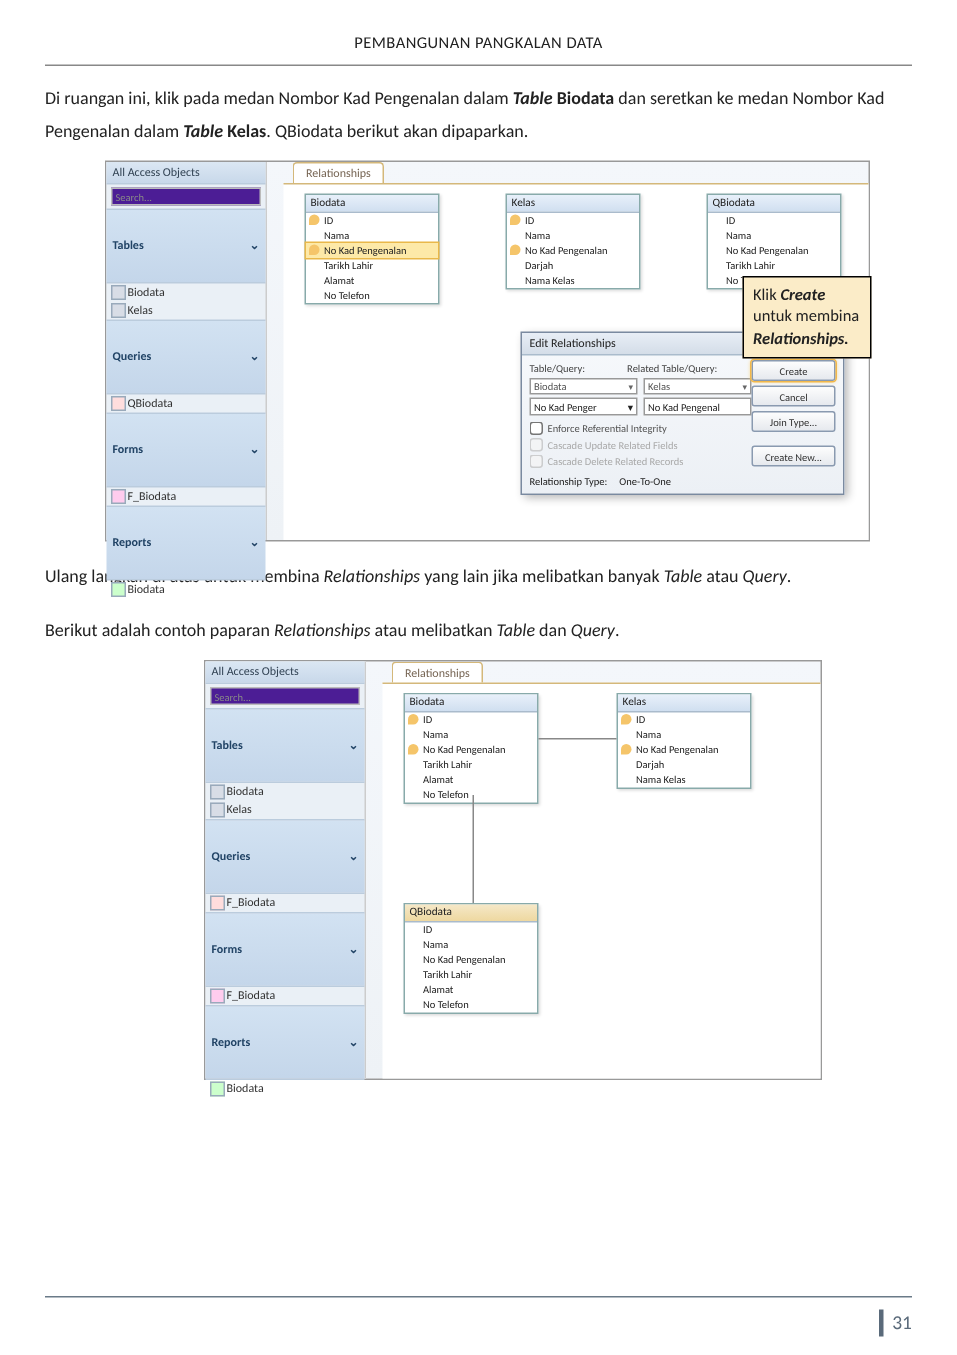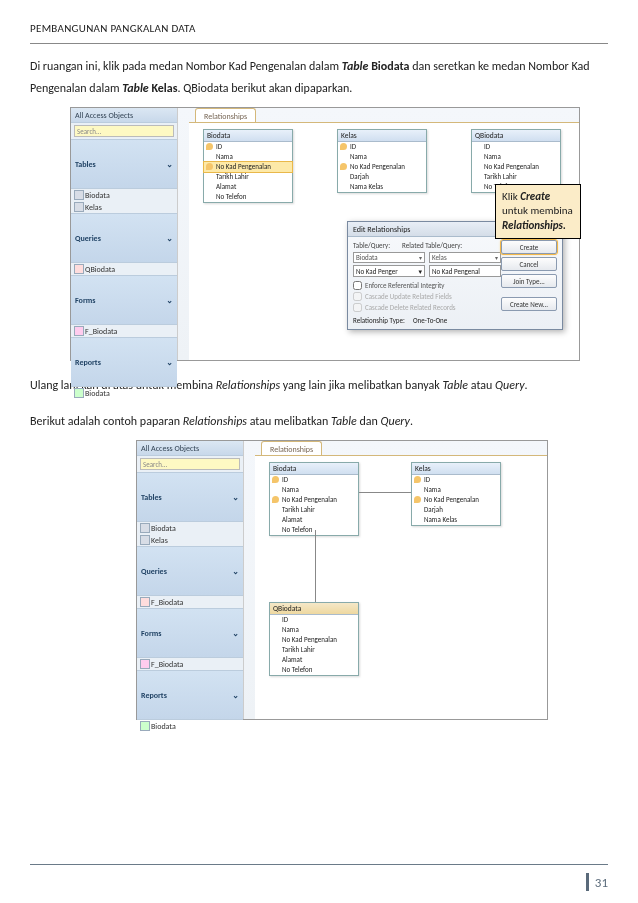--- a/index.html
+++ b/index.html
@@ -1,48 +1,48 @@
 <!DOCTYPE html>
 <html><head>
 <meta charset="utf-8">
 <style>
 * { box-sizing: border-box; margin: 0; padding: 0; }
 body { width: 638px; height: 903px; background: #fff; font-family: Calibri, Arial, sans-serif; font-size: 12px; color: #222; position: relative; }
 .page { padding: 22px 30px 0 30px; }
-.header-title { text-align: left; font-size: 11px; letter-spacing: 0.3px; margin-bottom: 8px; }
+.header-title { text-align: center; font-size: 11px; letter-spacing: 0.3px; margin-bottom: 8px; }
 .hr { border: none; border-top: 1px solid #888; margin-bottom: 12px; }
 .para { font-size: 12px; line-height: 1.8; margin-bottom: 8px; }
 .ital { font-style: italic; }
 .bold { font-weight: bold; }
 
 
 .shot { border: 1px solid #999; background: linear-gradient(#f4f7fb,#eef2f6); position: relative; overflow: visible; }
 .shot1 { width: 510px; height: 254px; margin: 4px auto 14px 40px; }
 .nav-pane { position: absolute; left: 0; top: 0; width: 107px; height: 100%; background: #eaf0f6; border-right: 1px solid #ccc; font-size: 8px; }
 .nav-head { background: linear-gradient(#dbe7f3,#c8d8ea); padding: 2px 4px; font-size: 8px; color: #345; border-bottom: 1px solid #bcd; }
-.nav-search { margin: 2px 3px; height: 12px; background: #fef9c3; border: 1px solid #bbb; font-size: 7px; padding: 0 2px; color: #888; display: flex; align-items: center; }
+.nav-search { margin: 2px 3px; height: 12px; background: #4c1d95; border: 1px solid #bbb; font-size: 7px; padding: 0 2px; color: #888; display: flex; align-items: center; }
 .nav-sec { background: linear-gradient(#d2e2f2,#c4d6ea); padding: 19px 4px; font-size: 8px; color: #246; font-weight: bold; border-top: 1px solid #bcd; border-bottom: 1px solid #bcd; display: flex; justify-content: space-between; }
 .nav-item { padding: 1px 4px 1px 14px; font-size: 8px; color: #333; position: relative; }
 .nav-item::before { content: ""; position: absolute; left: 3px; top: 1px; width: 8px; height: 8px; background: #d8dde6; border: 1px solid #9ab; }
 .nav-item.form-ic::before { background: #fce; }
 .nav-item.rep-ic::before { background: #cfc; }
 .nav-item.qry-ic::before { background: #fdd; }
 
 .rel-tab { position: absolute; left: 124px; top: 0; padding: 2px 8px; background: #fff; border: 1px solid #d4b87a; border-bottom: none; font-size: 8px; color: #765; border-radius: 3px 3px 0 0; }
 .canvas { position: absolute; left: 118px; top: 14px; right: 0; bottom: 0; background: #fff; border-top: 1px solid #d4b87a; }
 .tbl { position: absolute; width: 90px; background: #fff; border: 1px solid #8aa; font-size: 7px; box-shadow: 1px 1px 2px rgba(0,0,0,0.15); }
 .tbl-head { background: linear-gradient(#e8f0fa,#d0dff0); padding: 1px 3px; font-size: 7.5px; border-bottom: 1px solid #abc; }
 .tbl-row { padding: 0 11px 0 12px; position: relative; line-height: 10px; }
 .tbl-row.key::before { content: ""; position: absolute; left: 2px; top: 1px; width: 7px; height: 7px; background: #f5c56a; border-radius: 50% 50% 50% 0; }
 .tbl-row.sel { background: #fde9a8; outline: 1px solid #e9b84a; }
 
 .dialog { position: absolute; width: 216px; left: 158px; top: 98px; background: linear-gradient(#f7f9fc,#ecf0f5); border: 1px solid #7a8aa0; box-shadow: 2px 2px 6px rgba(0,0,0,0.3); font-size: 7.5px; }
 .dlg-title { background: linear-gradient(#e8eef6,#d4dde8); padding: 2px 5px; font-size: 8px; border-bottom: 1px solid #abc; }
 .dlg-body { padding: 4px 5px; position: relative; }
-.dlg-labels { display: flex; gap: 12px; font-size: 7px; color: #444; margin-bottom: 2px; }
+.dlg-labels { display: flex; gap: 28px; font-size: 7px; color: #444; margin-bottom: 2px; }
 .dlg-combo-row { display: flex; gap: 4px; margin-bottom: 2px; }
 .dlg-combo { width: 72px; height: 11px; background: #fff; border: 1px solid #999; font-size: 7px; padding: 0 2px; color: #555; display: flex; align-items: center; justify-content: space-between; }
 .dlg-combo .arr { font-size: 6px; color: #666; }
 .dlg-grid-row { display: flex; gap: 4px; margin-bottom: 4px; }
 .dlg-cell { width: 72px; height: 12px; background: #fff; border: 1px solid #999; font-size: 7px; padding: 0 2px; display: flex; align-items: center; justify-content: space-between; }
 .dlg-chk { display: flex; align-items: center; gap: 3px; font-size: 7px; color: #555; margin: 2px 0; }
 .dlg-chk input { width: 9px; height: 9px; }
 .dlg-reltype { display: flex; gap: 8px; font-size: 7px; margin-top: 4px; }
 .dlg-btns { position: absolute; right: 5px; top: 3px; width: 56px; }
 .dlg-btn { width: 56px; height: 14px; margin-bottom: 3px; background: linear-gradient(#fdfdfd,#e6e9ee); border: 1px solid #8a9ab0; font-size: 7px; color: #333; display: flex; align-items: center; justify-content: center; border-radius: 2px; }

